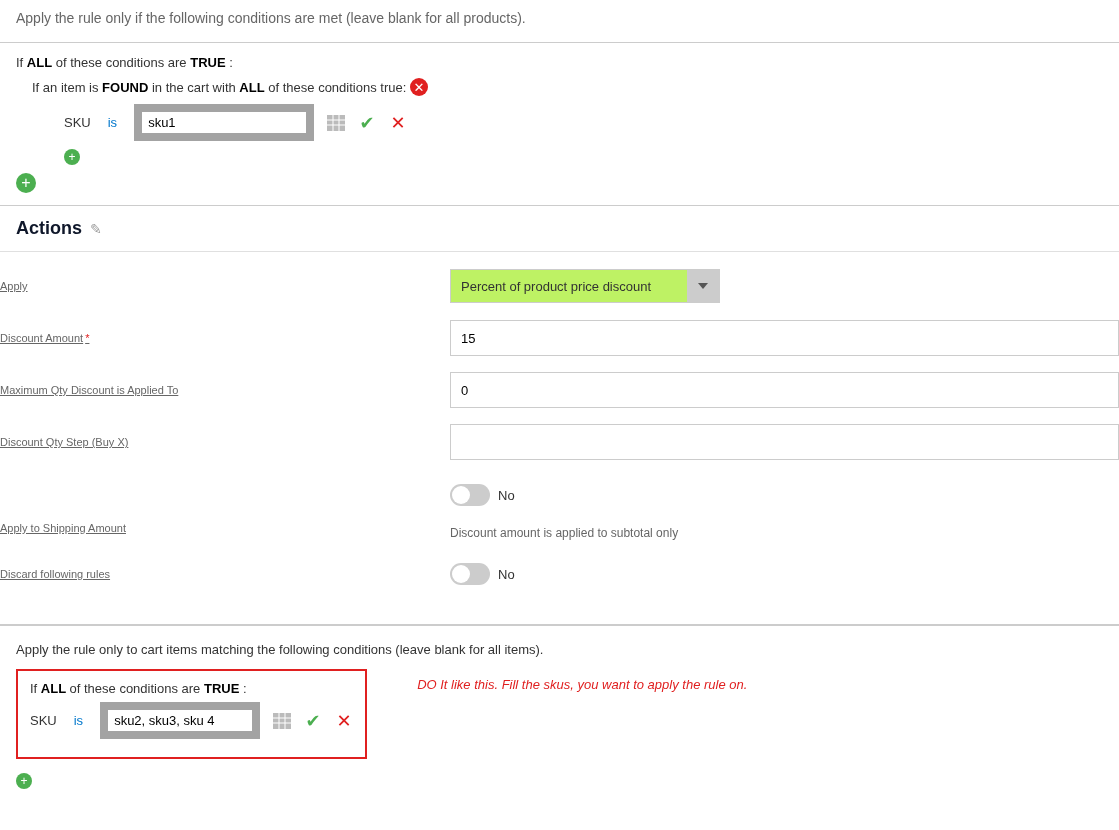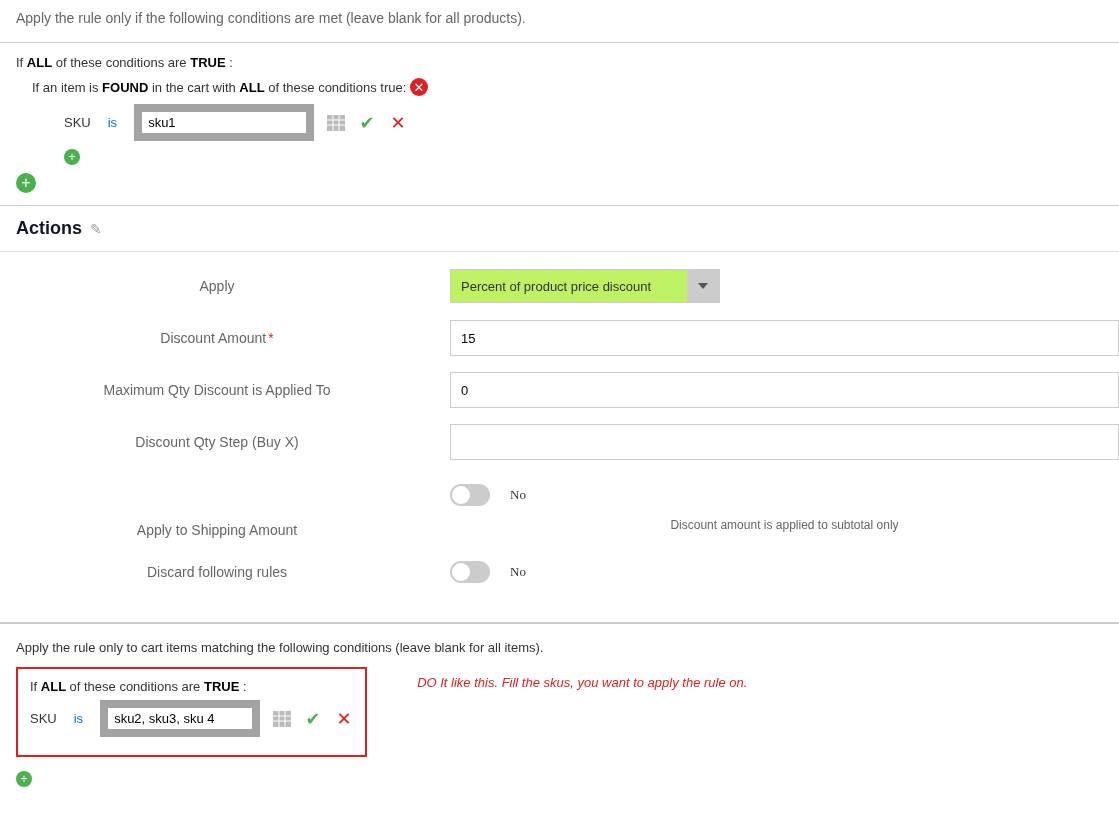--- a/index.html
+++ b/index.html
@@ -115,25 +115,26 @@
 
     .form-row {
       display: flex;
       align-items: center;
       margin-bottom: 16px;
       min-height: 36px;
     }
 
     .form-label {
       width: 450px;
-      text-align: center;
+      text-align: left;
       padding-right: 16px;
-      font-size: 14px;
+      font-size: 11px;
       color: #666;
       flex-shrink: 0;
+      text-decoration: underline;
     }
 
     .form-label .required {
       color: #e02020;
       margin-left: 2px;
     }
 
     .form-control-area {
       flex: 1;
     }
@@ -169,22 +170,21 @@
       padding: 6px 10px;
       font-size: 13px;
       width: 100%;
       outline: none;
       height: 36px;
     }
 
     .toggle-container {
       display: flex;
       align-items: center;
-      gap: 20px;
-      font-family: Liberation Serif, serif;
+      gap: 8px;
     }
 
     .toggle {
       width: 40px;
       height: 22px;
       background: #ccc;
       border-radius: 11px;
       position: relative;
       cursor: pointer;
       flex-shrink: 0;
@@ -203,22 +203,21 @@
     }
 
     .toggle-label {
       font-size: 13px;
       color: #333;
     }
 
     .toggle-hint {
       font-size: 12px;
       color: #666;
-      margin-top: 12px;
-      text-align: center;
+      margin-top: 20px;
     }
 
     
     .bottom-section {
       padding: 16px 16px;
       border-top: 1px solid #ccc;
     }
 
     .bottom-title {
       font-size: 13px;

